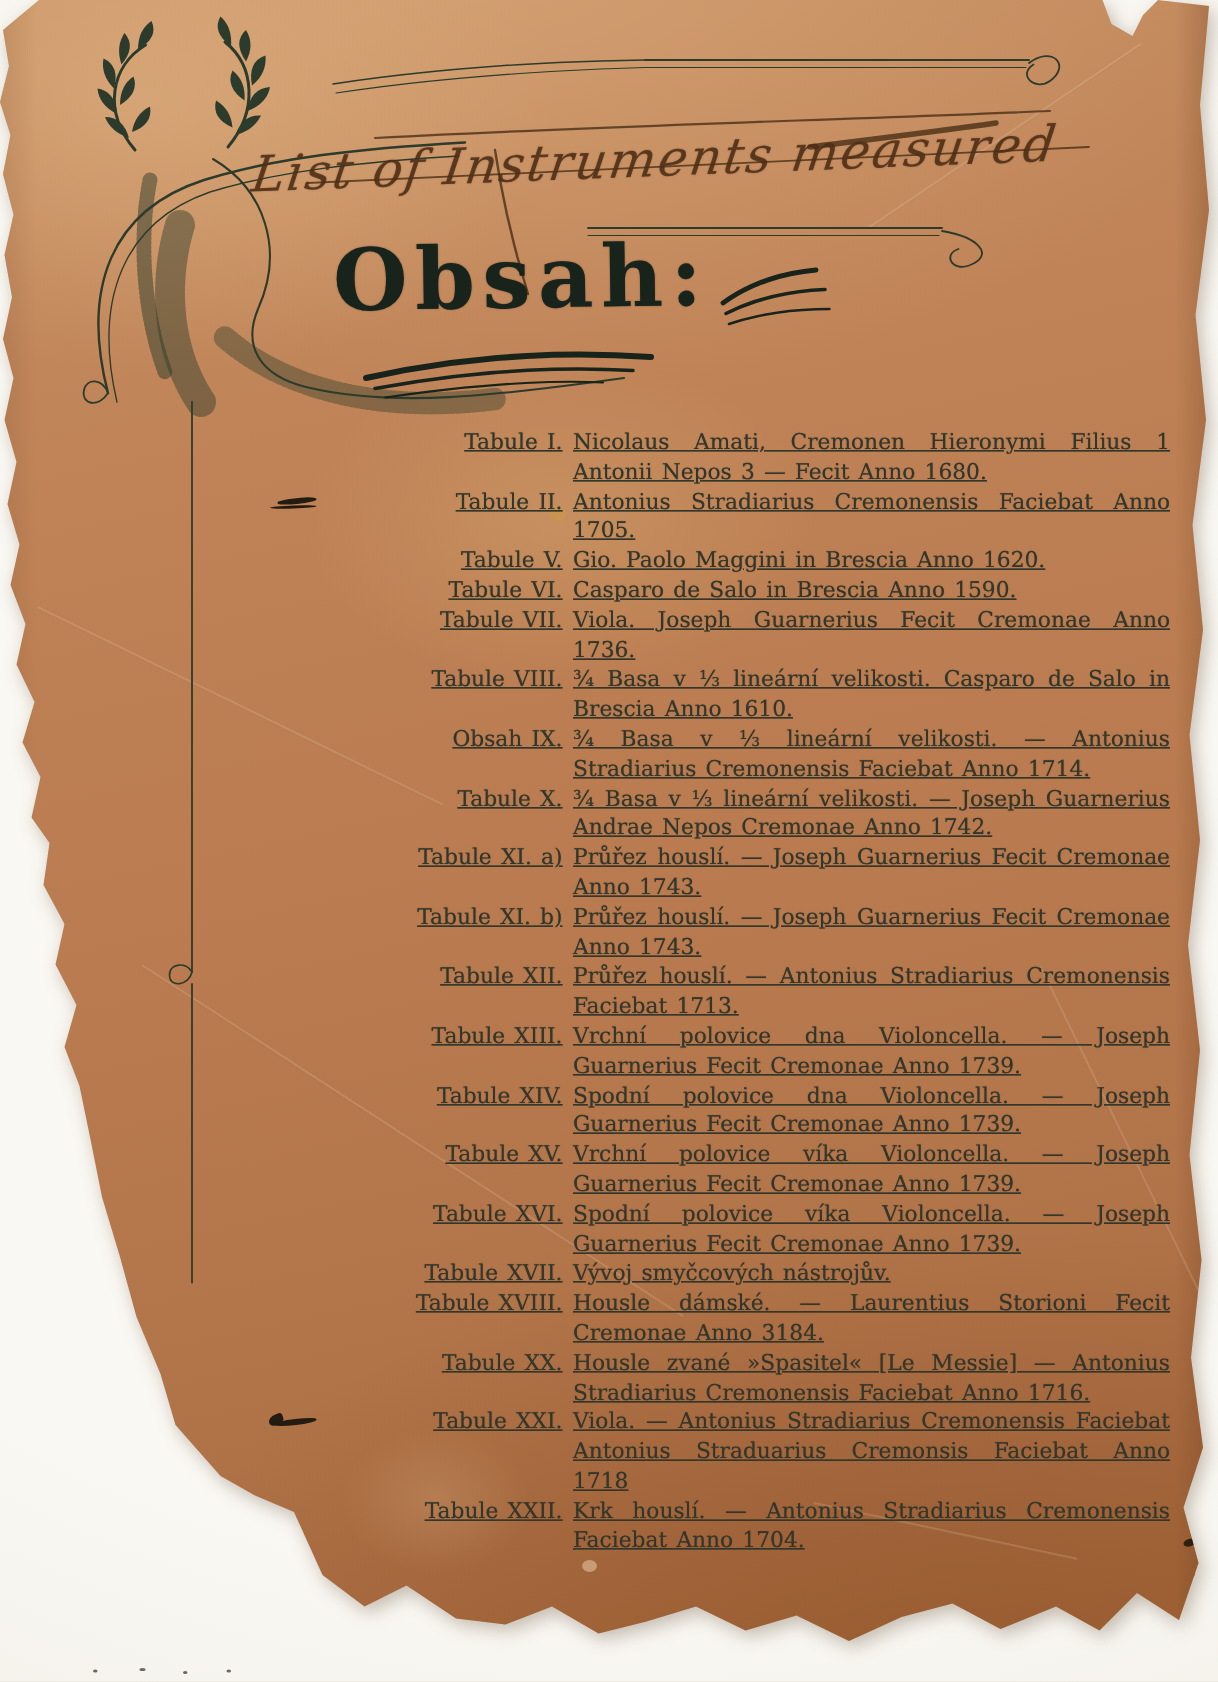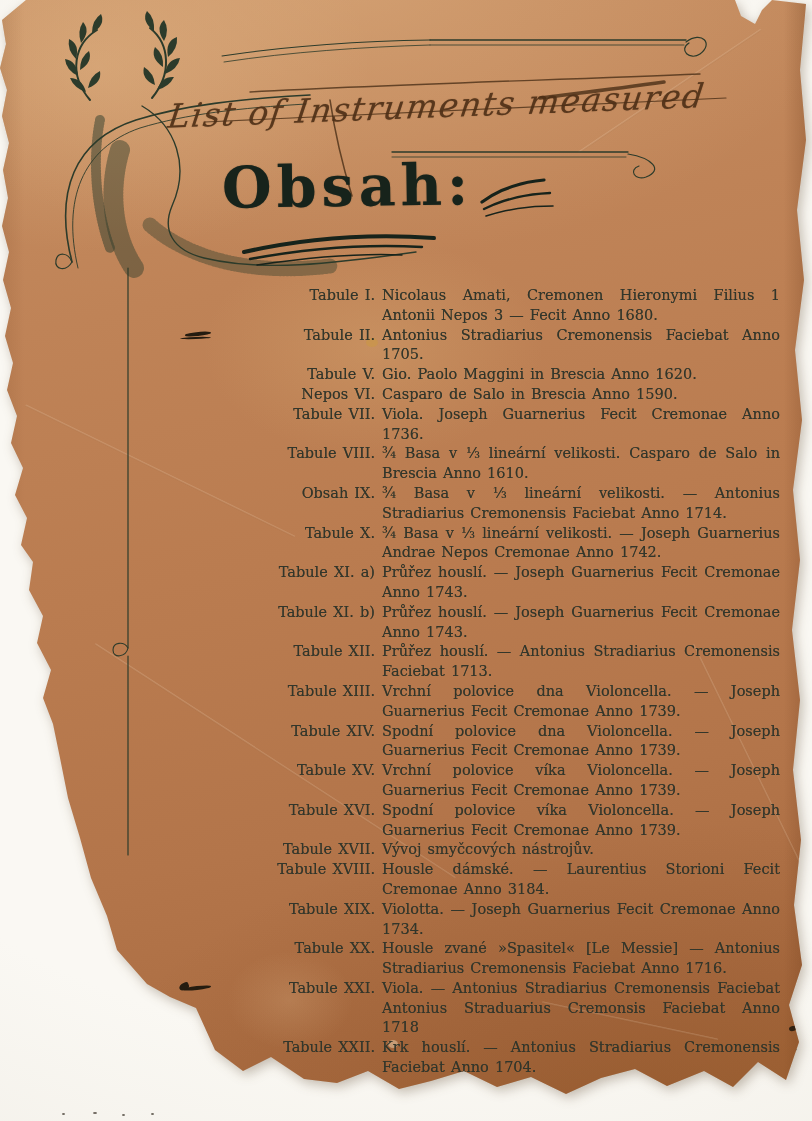--- a/index.html
+++ b/index.html
@@ -60,21 +60,21 @@
     color:#17231b;transform:rotate(-0.8deg);
     text-shadow:0 0 1px rgba(23,35,27,.6);
   }
 
   .toc{
     position:absolute;left:214px;top:286px;width:566px;
     font-size:14.5px;line-height:19.8px;color:#32362b;
     text-shadow:0 0 .6px rgba(50,52,42,.65);
     word-spacing:1.5px;
   }
-  .entry{display:flex;position:relative;}
+  .entry{display:flex;position:relative;text-decoration:underline;}
   .entry-label{flex:0 0 168px;text-align:right;padding-right:7px;box-sizing:border-box;white-space:nowrap;}
   .entry-text{flex:1;text-align:justify;}
   .entry-mark{position:absolute;width:36px;height:14px;left:-34px;top:2px;}
   .mark-dash-double::before{content:"";position:absolute;left:5px;top:4px;width:26px;height:3.5px;background:#241c10;border-radius:60% 40% 50% 50%/50% 50% 60% 40%;transform:rotate(-5deg);}
   .mark-dash-double::after{content:"";position:absolute;left:0;top:9px;width:31px;height:2px;background:#241c10;border-radius:50%;transform:rotate(-2deg);}
   .mark-underline-swash::before{content:"";position:absolute;left:0;top:8px;width:35px;height:4.5px;background:#241c10;border-radius:15% 85% 60% 90%/65% 90% 15% 80%;transform:rotate(-3deg);}
   .mark-arrow-left::before{content:"";position:absolute;left:3px;top:5px;width:28px;height:3.5px;background:#241c10;border-radius:50%/60% 40% 60% 40%;transform:rotate(-6deg);}
   .mark-arrow-left::after{content:"";position:absolute;left:-1px;top:2px;width:10px;height:7px;background:#241c10;border-radius:70% 30% 50% 50%;transform:rotate(-20deg);}
   .ink-smudge{position:absolute;background:#1d150c;border-radius:50% 40% 55% 45%;opacity:.85;}
 </style>
@@ -190,21 +190,21 @@
 
 
   <div class="entry">
 
     <span class="entry-label">Tabule V.</span>
     <span class="entry-text">Gio. Paolo Maggini in Brescia Anno 1620.</span>
   </div>
 
   <div class="entry">
 
-    <span class="entry-label">Nepos VI.</span>
+    <span class="entry-label">Tabule VI.</span>
     <span class="entry-text">Casparo de Salo in Brescia Anno 1590.</span>
   </div>
 
   <div class="entry">
 
     <span class="entry-label">Tabule VII.</span>
     <span class="entry-text">Viola. Joseph Guarnerius Fecit Cremonae Anno 1736.</span>
   </div>
 
   <div class="entry">
@@ -272,25 +272,20 @@
     <span class="entry-label">Tabule XVII.</span>
     <span class="entry-text">Vývoj smyčcových nástrojův.</span>
   </div>
 
   <div class="entry">
 
     <span class="entry-label">Tabule XVIII.</span>
     <span class="entry-text">Housle dámské. — Laurentius Storioni Fecit Cremonae Anno 3184.</span>
   </div>
 
-  <div class="entry">
-
-    <span class="entry-label">Tabule XIX.</span>
-    <span class="entry-text">Violotta. — Joseph Guarnerius Fecit Cremonae Anno 1734.</span>
-  </div>
 
   <div class="entry">
 
     <span class="entry-label">Tabule XX.</span>
     <span class="entry-text">Housle zvané »Spasitel« [Le Messie] — Antonius Stradiarius Cremonensis Faciebat Anno 1716.</span>
   </div>
 
   <div class="entry">
     <span class="entry-mark mark-arrow-left"></span>
     <span class="entry-label">Tabule XXI.</span>

